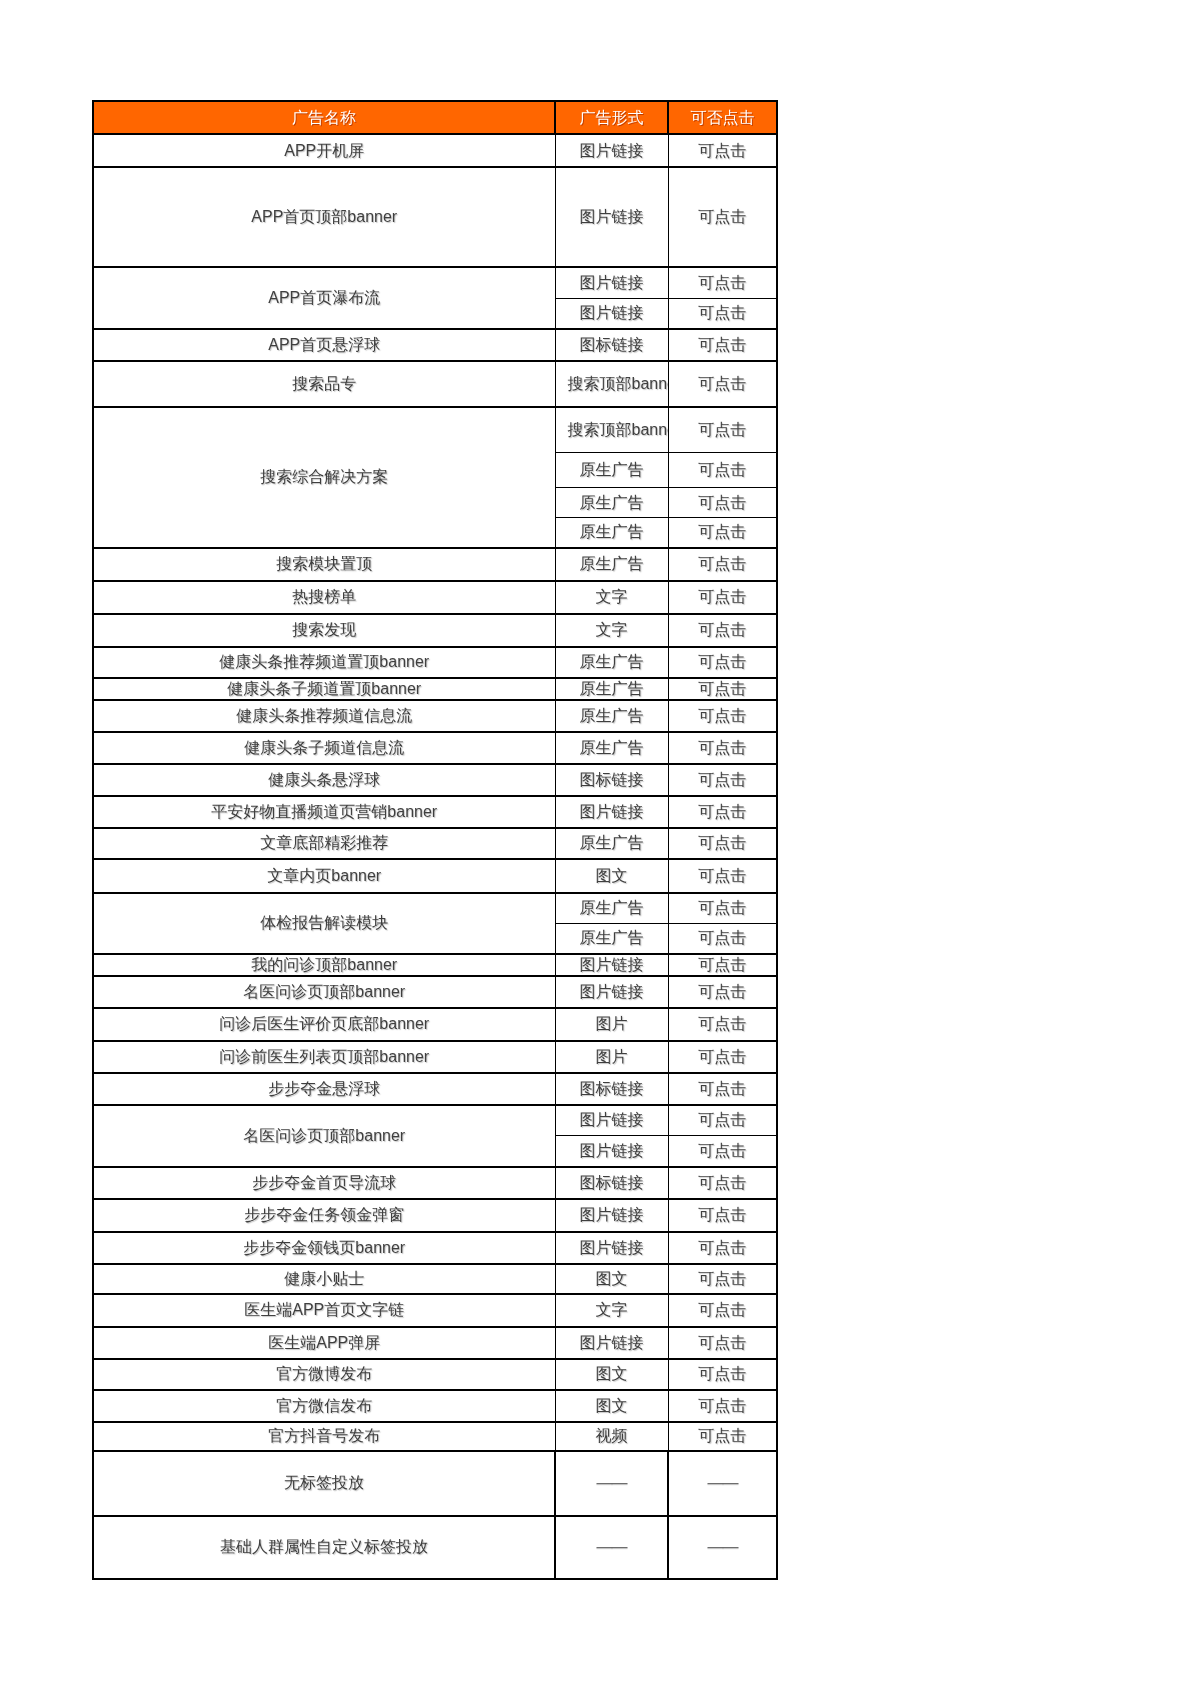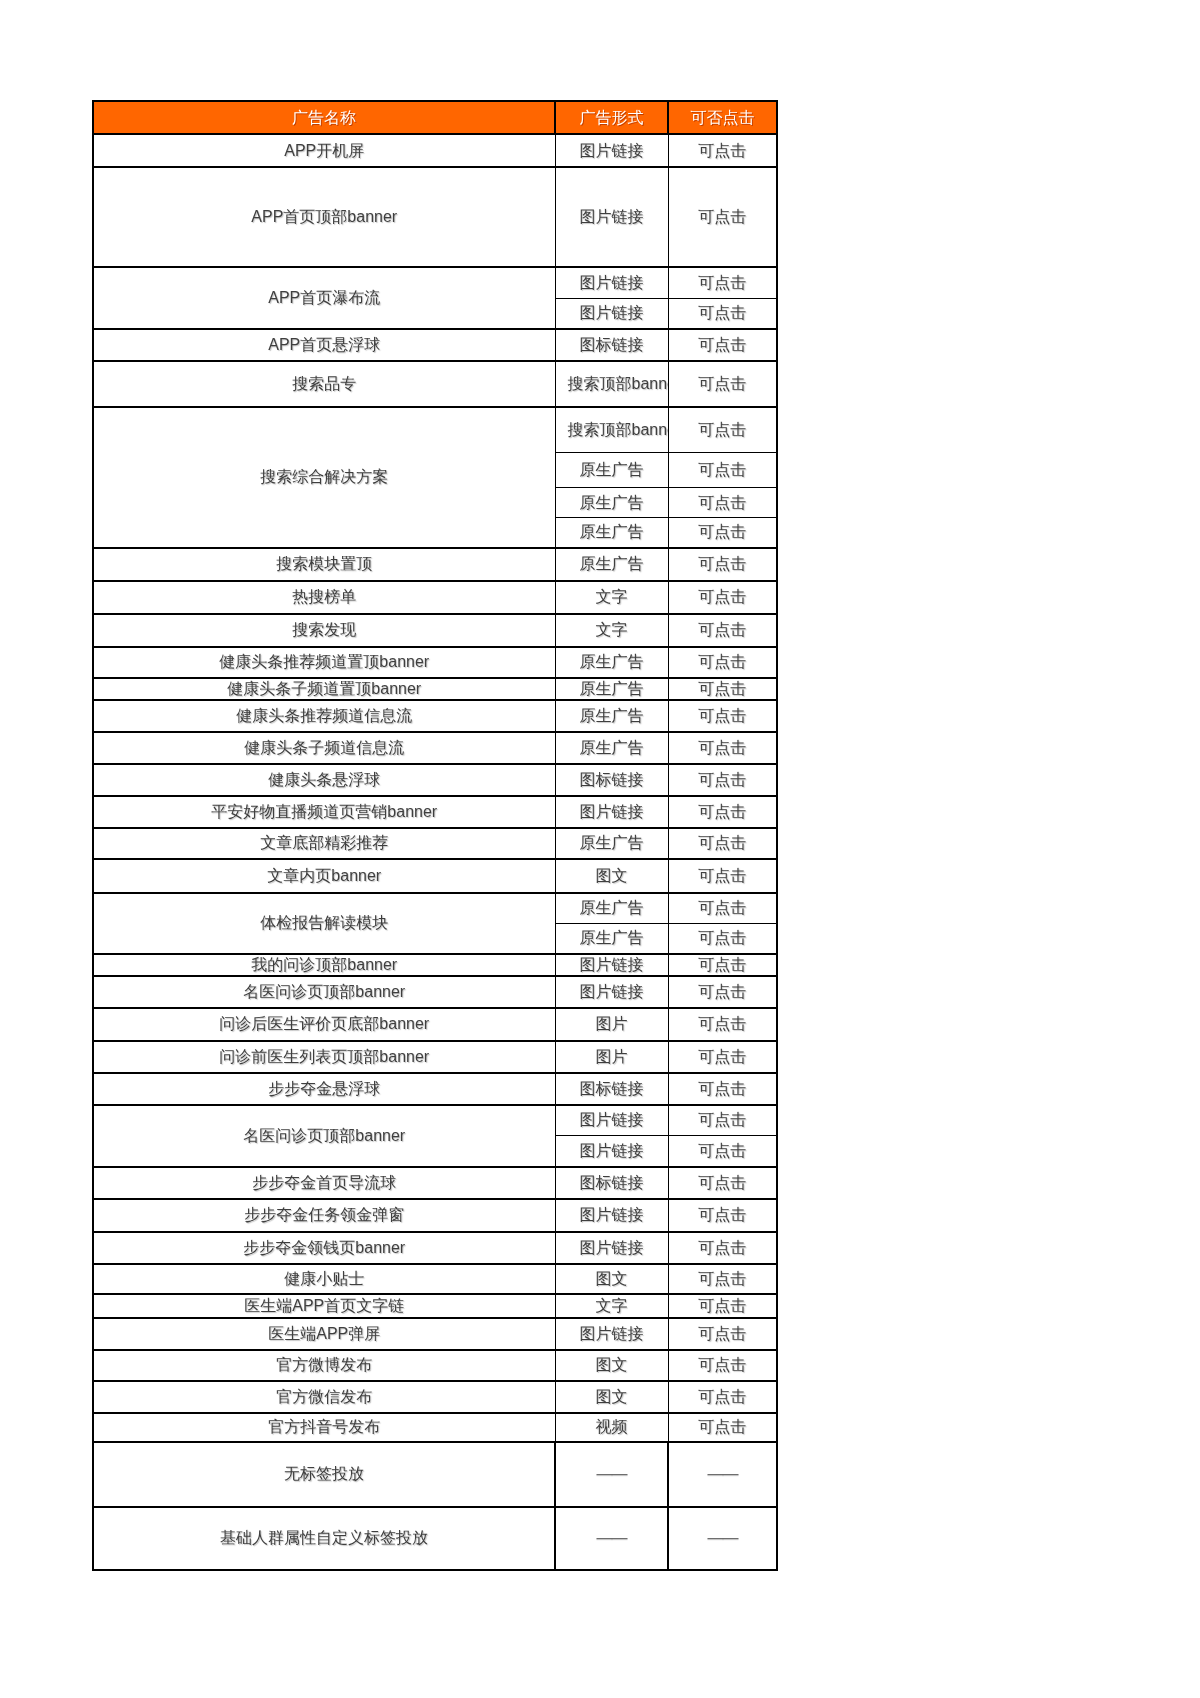--- a/index.html
+++ b/index.html
@@ -236,21 +236,21 @@
         <tr class="group-start" style="height: 32px;">
           <td rowspan="1" class="name-cell">步步夺金领钱页banner</td>
           <td class="form-cell">图片链接</td>
           <td class="click-cell">可点击</td>
         </tr>
         <tr class="group-start" style="height: 30px;">
           <td rowspan="1" class="name-cell">健康小贴士</td>
           <td class="form-cell">图文</td>
           <td class="click-cell">可点击</td>
         </tr>
-        <tr class="group-start" style="height: 24px;">
+        <tr class="group-start" style="height: 33px;">
           <td rowspan="1" class="name-cell">医生端APP首页文字链</td>
           <td class="form-cell">文字</td>
           <td class="click-cell">可点击</td>
         </tr>
         <tr class="group-start" style="height: 32px; margin-top: 12px;">
           <td rowspan="1" class="name-cell">医生端APP弹屏</td>
           <td class="form-cell">图片链接</td>
           <td class="click-cell">可点击</td>
         </tr>
         <tr class="group-start" style="height: 31px;">

